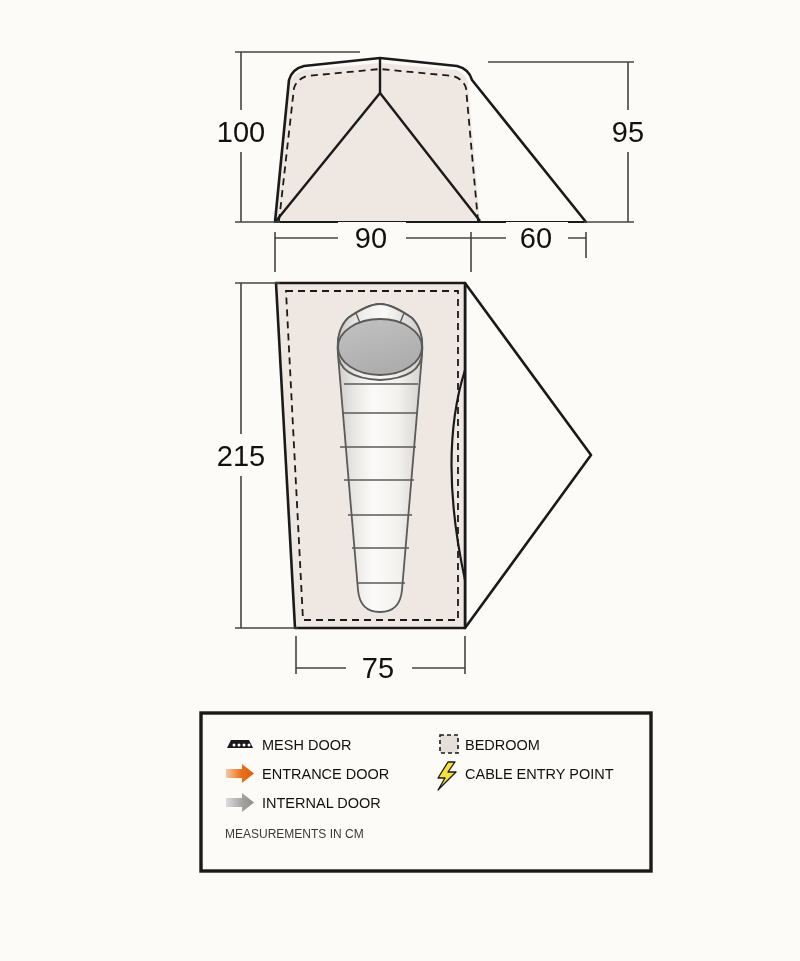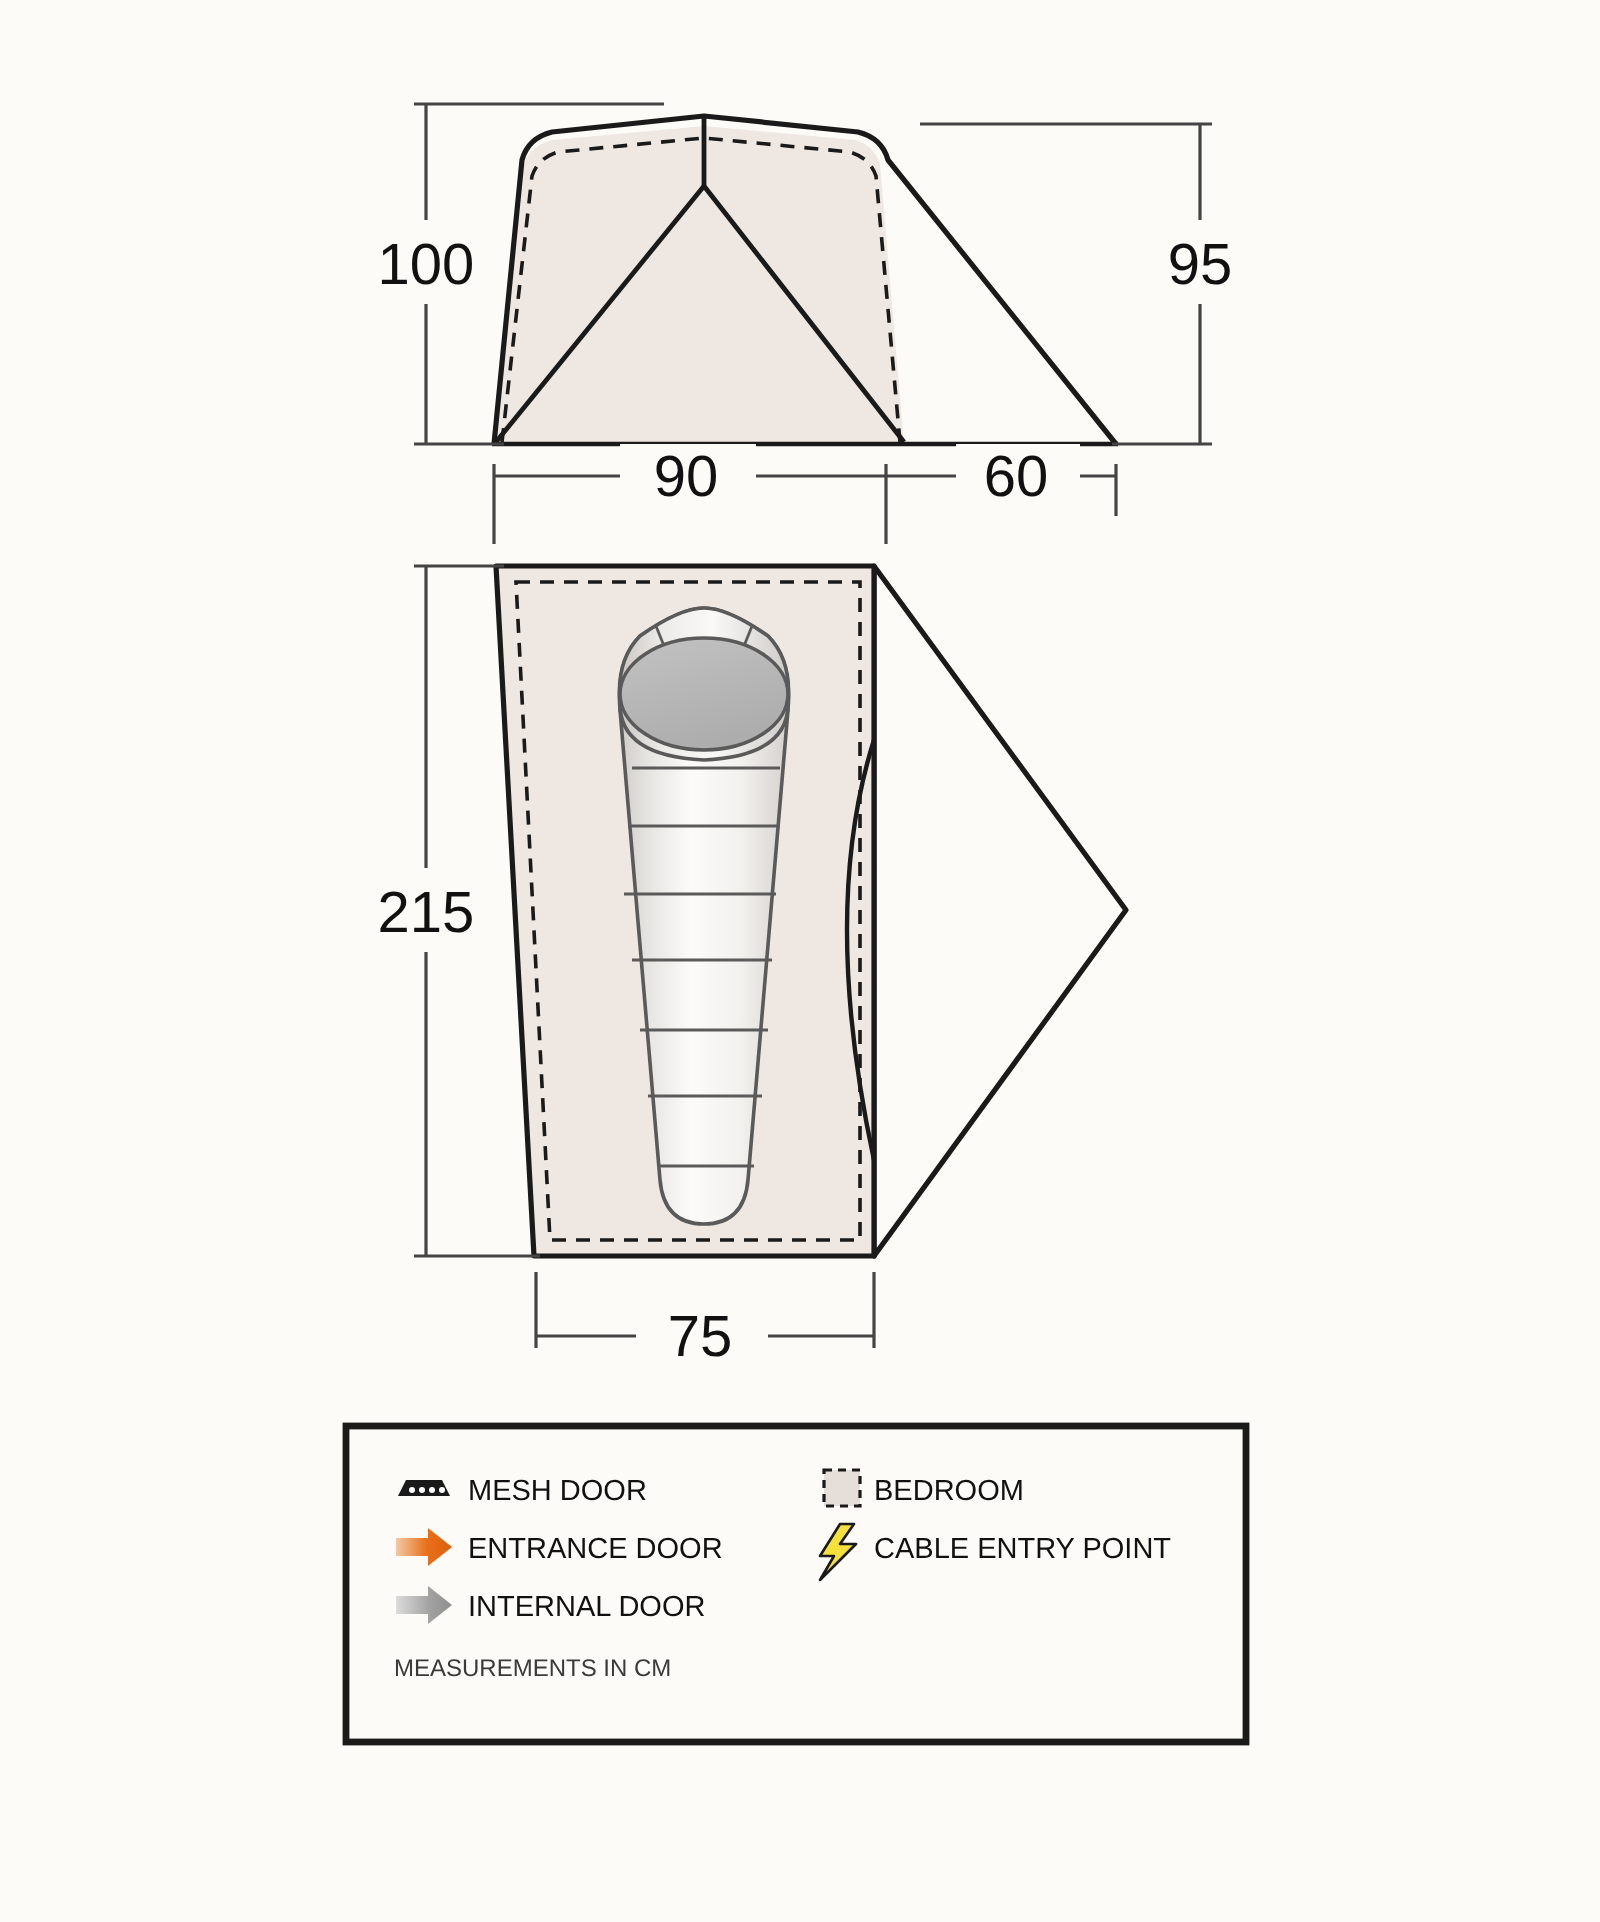--- a/index.html
+++ b/index.html
@@ -10,20 +10,21 @@
     width: 800px;
     height: 961px;
     background: #FDFBF7;
     font-family: "Liberation Sans", sans-serif;
     overflow: hidden;
   }
   #stage {
     position: relative;
     width: 704px;
     height: 961px;
+    margin-left: 28px;
   }
   svg.diagram {
     position: absolute;
     top: 0;
     left: 0;
     width: 800px;
     height: 961px;
     display: block;
   }
   .dim-text {

